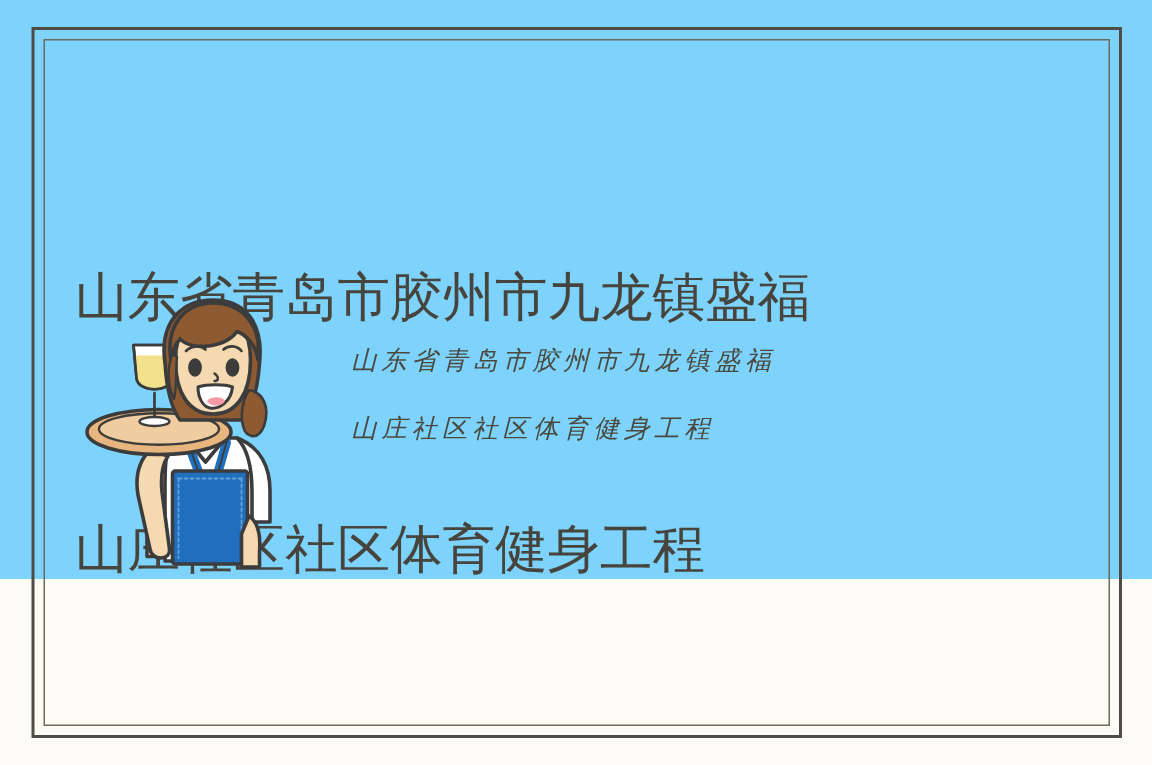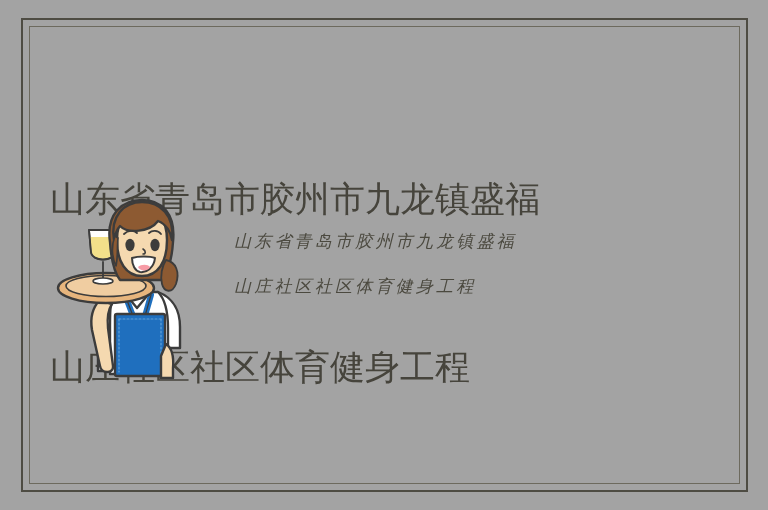--- a/index.html
+++ b/index.html
@@ -11,22 +11,22 @@
     width: 768px;
     height: 510px;
     background: #fdfcf4;
     font-family: "Liberation Sans", "DejaVu Sans", sans-serif;
     overflow: hidden;
   }
 
   #card {
     position: relative;
     width: 768px;
-    height: 510px;
-    background: #a3a3a3;
+    height: 386px;
+    background: #7dd3fc;
     box-sizing: border-box;
   }
 
   
   .frame-outer {
     position: absolute;
     left: 21px;
     top: 18px;
     width: 727px;
     height: 474px;

